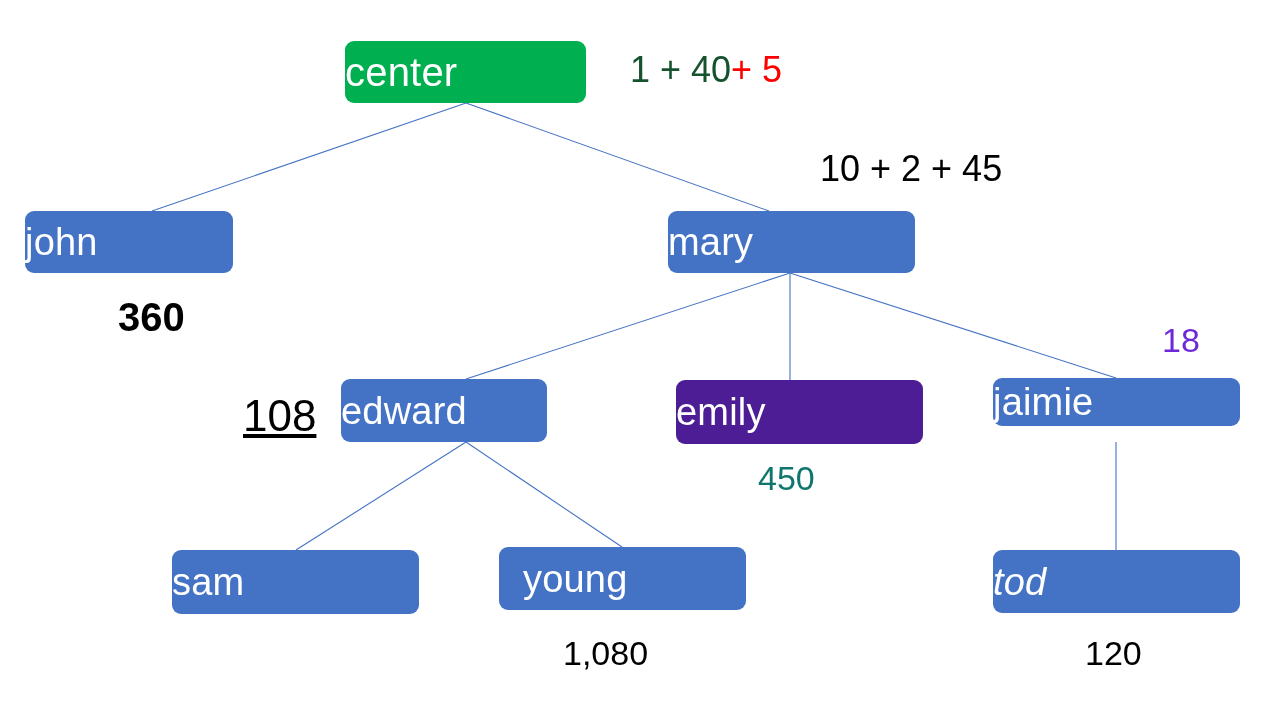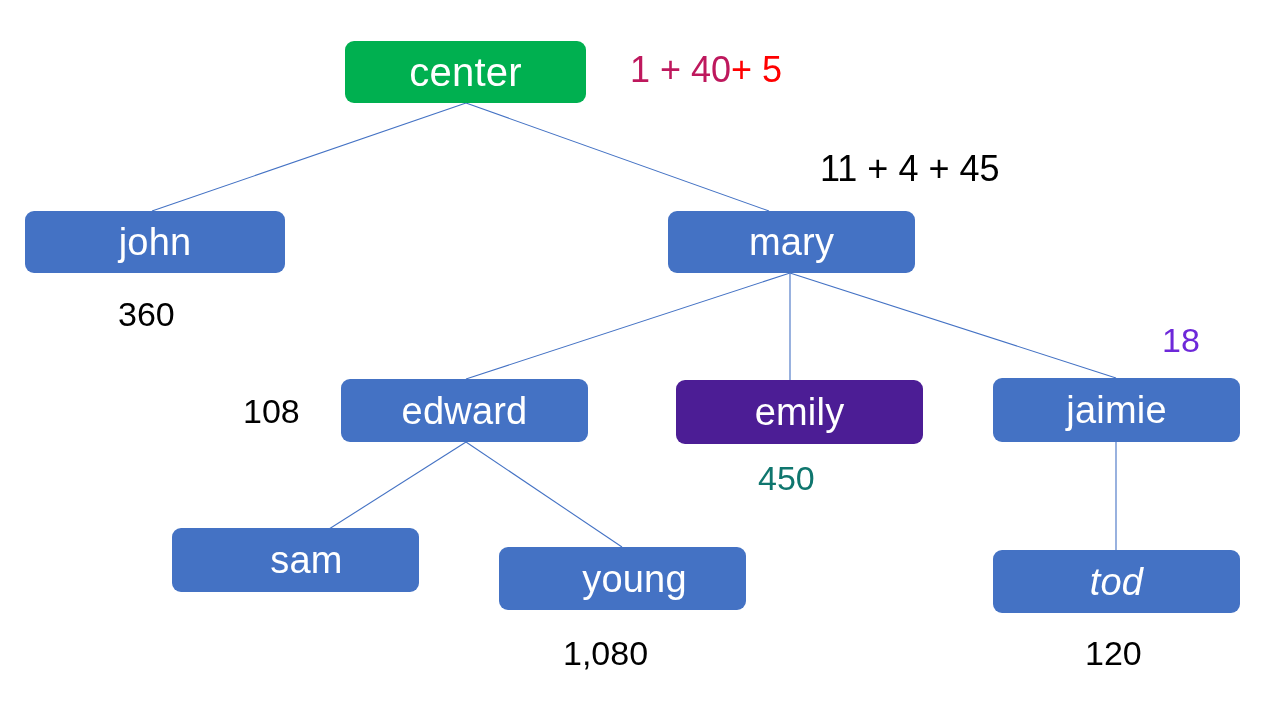--- a/index.html
+++ b/index.html
@@ -24,21 +24,20 @@
     width: 1280px;
     height: 708px;
     pointer-events: none;
   }
   .node {
     position: absolute;
     box-sizing: border-box;
     border-radius: 9px;
     display: flex;
     align-items: center;
-    justify-content: center;
     color: #ffffff;
     font-family: "Liberation Sans", sans-serif;
     font-weight: 400;
     letter-spacing: 0.2px;
     line-height: 1;
     user-select: none;
   }
   .node-blue { background: #4472C4; }
   .node-green { background: #00B050; }
   .node-label {
@@ -78,51 +77,51 @@
       <line x1="790" y1="273" x2="1116" y2="378" stroke="#4472C4" stroke-width="1.1"></line>
       <line x1="466" y1="442" x2="296" y2="550" stroke="#4472C4" stroke-width="1.1"></line>
       <line x1="466" y1="442" x2="622" y2="547" stroke="#4472C4" stroke-width="1.1"></line>
       <line x1="1116" y1="442" x2="1116" y2="550" stroke="#4472C4" stroke-width="1.1"></line>
     </svg>
 
   <div id="node-layer">
       <div class="node node-green" style="left: 345px; top: 41px; width: 241px; height: 62px; background: rgb(0, 176, 80);">
         <span class="node-label" style="font-size: 40px;">center</span>
       </div>
-      <div class="node node-blue" style="left: 25px; top: 211px; width: 260px; height: 62px; background: rgb(68, 114, 196);">
+      <div class="node node-blue" style="left: 25px; top: 211px; width: 208px; height: 62px; background: rgb(68, 114, 196);">
         <span class="node-label" style="font-size: 38px;">john</span>
       </div>
       <div class="node node-blue" style="left: 668px; top: 211px; width: 247px; height: 62px; background: rgb(68, 114, 196);">
         <span class="node-label" style="font-size: 38px;">mary</span>
       </div>
-      <div class="node node-blue" style="left: 341px; top: 379px; width: 247px; height: 63px; background: rgb(68, 114, 196);">
+      <div class="node node-blue" style="left: 341px; top: 379px; width: 206px; height: 63px; background: rgb(68, 114, 196);">
         <span class="node-label" style="font-size: 38px;">edward</span>
       </div>
       <div class="node node-blue" style="left: 676px; top: 380px; width: 247px; height: 64px; background: #4c1d95;">
         <span class="node-label" style="font-size: 38px;">emily</span>
       </div>
-      <div class="node node-blue" style="left: 993px; top: 378px; width: 247px; height: 64px; background: rgb(68, 114, 196);">
+      <div class="node node-blue" style="left: 993px; top: 378px; width: 247px; height: 48px; background: rgb(68, 114, 196);">
         <span class="node-label" style="font-size: 38px;">jaimie</span>
       </div>
-      <div class="node node-blue" style="left: 172px; top: 528px; width: 247px; height: 64px; background: rgb(68, 114, 196); padding-left: 22px;">
+      <div class="node node-blue" style="left: 172px; top: 550px; width: 247px; height: 64px; background: rgb(68, 114, 196);">
         <span class="node-label" style="font-size: 38px;">sam</span>
       </div>
       <div class="node node-blue" style="left: 499px; top: 547px; width: 247px; height: 63px; background: rgb(68, 114, 196);">
         <span class="node-label" style="font-size: 38px; margin-left: 24px;">young</span>
       </div>
       <div class="node node-blue" style="left: 993px; top: 550px; width: 247px; height: 63px; background: rgb(68, 114, 196); font-style: italic;">
         <span class="node-label" style="font-size: 38px;">tod</span>
       </div>
     </div>
   <div id="annotation-layer">
-      <div class="annotation" style="left: 630px; top: 52px; font-size: 36px;"><span class="seg-black" style="color: #be185d;">1 + 40</span><span class="seg-red" style="color: rgb(255, 0, 0);">+ 5</span></div>
-      <div class="annotation" style="left: 820px; top: 151px; font-size: 36px;"><span class="seg-black" style="color: rgb(0, 0, 0);">11  + 4 </span><span class="seg-red" style="color: #000000;"> + 45</span></div>
+      <div class="annotation" style="left: 630px; top: 52px; font-size: 36px;"><span class="seg-black" style="color: #14532d;">1 + 40</span><span class="seg-red" style="color: rgb(255, 0, 0);">+ 5</span></div>
+      <div class="annotation" style="left: 820px; top: 151px; font-size: 36px;"><span class="seg-black" style="color: rgb(0, 0, 0);">10  + 2 </span><span class="seg-red" style="color: #000000;"> + 45</span></div>
     </div>
   <div id="value-layer">
-      <div class="value-label" style="left: 118px; top: 297px; font-size: 34px; color: rgb(0, 0, 0);">360</div>
-      <div class="value-label" style="left: 243px; top: 394px; font-size: 34px; color: rgb(0, 0, 0);">108</div>
+      <div class="value-label" style="left: 118px; top: 297px; font-size: 40px; color: rgb(0, 0, 0); font-weight: bold;">360</div>
+      <div class="value-label" style="left: 243px; top: 394px; font-size: 44px; color: rgb(0, 0, 0); text-decoration: underline;">108</div>
       <div class="value-label value-red" style="left: 758px; top: 461px; font-size: 34px; color: #0f766e;">450</div>
       <div class="value-label" style="left: 1162px; top: 323px; font-size: 34px; color: #6d28d9;">18</div>
       <div class="value-label" style="left: 563px; top: 636px; font-size: 34px; color: rgb(0, 0, 0);">1,080</div>
       <div class="value-label" style="left: 1085px; top: 636px; font-size: 34px; color: rgb(0, 0, 0);">120</div>
     </div>
 
 </div>
 
 </body></html>

